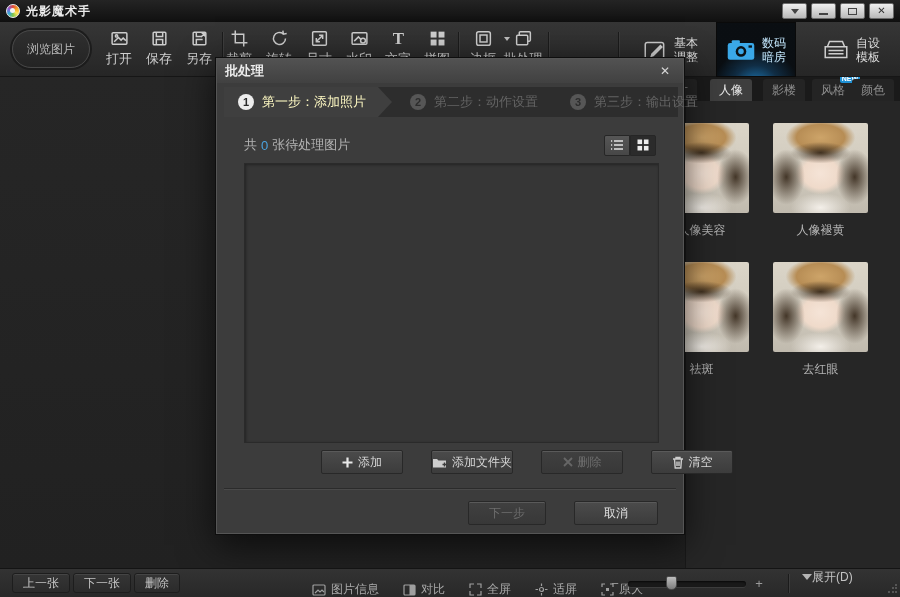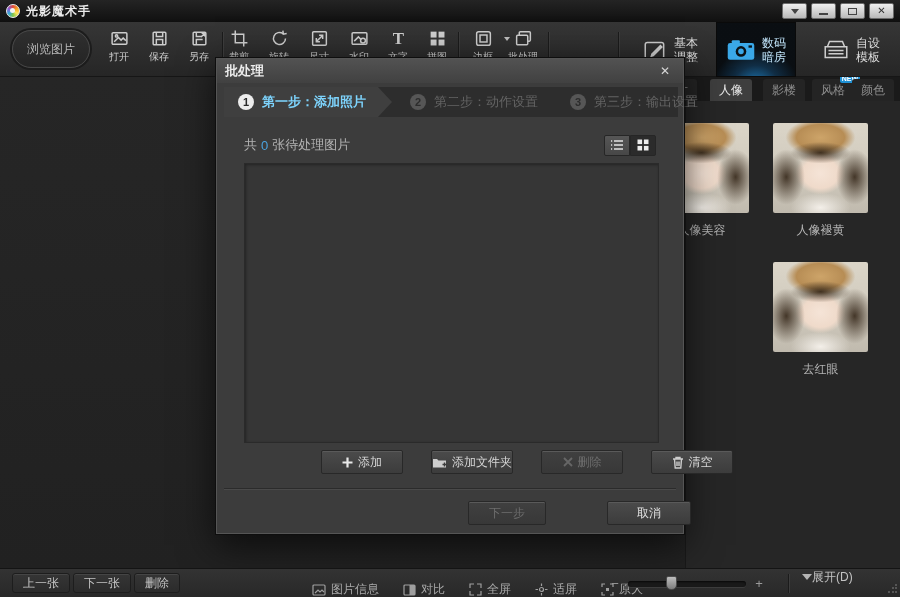--- a/index.html
+++ b/index.html
@@ -25,21 +25,21 @@
 
   
   .toolbar { position:absolute; left:0; top:22px; width:900px; height:55px;
     background:linear-gradient(#363636,#262626); border-bottom:1px solid #161616; z-index:20; }
   .browse-btn { position:absolute; left:12px; top:8px; width:78px; height:38px; border-radius:19px;
     background:linear-gradient(#2f2f2f,#242424); border:1px solid #474747; box-shadow:0 0 0 2px #1c1c1c;
     color:#b9b9b9; font-size:12px; display:flex; align-items:center; justify-content:center; cursor:pointer; }
   .tool-item { position:absolute; top:7px; width:42px; height:46px; display:flex; flex-direction:column;
     align-items:center; justify-content:flex-start; gap:2px; cursor:pointer; }
   .tool-item svg { display:block; }
-  .tool-label { color:#cfcfcf; font-size:10px; white-space:nowrap; }
+  .tool-label { color:#cfcfcf; font-size:13px; white-space:nowrap; }
   .tb-sep { position:absolute; top:10px; width:1px; height:38px; background:#1b1b1b; box-shadow:1px 0 0 #3d3d3d; }
   .caret-down { width:0; height:0; border:3.5px solid transparent; border-top:4.5px solid #bdbdbd; position:absolute; right:-6px; top:8px; }
 
   .rtool { position:absolute; top:0; height:55px; display:flex; align-items:center; gap:6px; padding:0 10px; cursor:pointer; }
   .rtool-label { color:#dcdcdc; font-size:12px; line-height:14px; }
   .rtool.active { background:radial-gradient(70% 90% at 50% 115%, #1d7ab8 0%, rgba(20,70,110,.55) 40%, rgba(10,14,18,.95) 75%), #0c1014;
     box-shadow:inset 0 0 0 1px #0a0a0a; }
   .rtool.active .rtool-label { color:#bfe2f8; }
 
   
@@ -76,21 +76,21 @@
     color:#d6d6d6; font-size:12px; cursor:pointer; }
   .dlg-steps { position:absolute; left:8px; top:29px; width:454px; height:30px; background:#2d2d2d;
     display:flex; align-items:stretch; }
   .step-seg { display:flex; align-items:center; gap:8px; padding:0 14px; }
   .step-seg.active { background:#3f3f3f; clip-path:polygon(0 0, calc(100% - 14px) 0, 100% 50%, calc(100% - 14px) 100%, 0 100%);
     padding-right:26px; }
   .step-num { width:16px; height:16px; border-radius:50%; background:#565656; color:#2c2c2c; font-size:11px;
     font-weight:bold; display:flex; align-items:center; justify-content:center; flex:0 0 16px; }
   .step-seg.active .step-num { background:#ededed; color:#2a2a2a; }
   .step-label { font-size:13px; color:#636363; white-space:nowrap; }
-  .step-seg.active .step-label { color:#7dd3fc; font-weight:bold; }
+  .step-seg.active .step-label { color:#fef9c3; font-weight:normal; }
   .step-chev { align-self:center; margin:0 2px; }
 
   .count-row { position:absolute; left:28px; top:75px; right:28px; height:24px; display:flex; align-items:center; }
   .count-text { color:#b3b3b3; font-size:13px; }
   .count-num { color:#4aa3e0; padding:0 4px; }
   .view-toggles { margin-left:auto; display:flex; }
   .vtoggle { width:26px; height:21px; display:flex; align-items:center; justify-content:center;
     border:1px solid #262626; cursor:pointer; }
   .vtoggle.list { background:linear-gradient(#565656,#474747); border-radius:2px 0 0 2px; }
   .vtoggle.grid { background:#2b2b2b; border-radius:0 2px 2px 0; }
@@ -102,21 +102,21 @@
   .dlg-btn { width:82px; height:24px; display:flex; align-items:center; justify-content:center; gap:5px;
     background:linear-gradient(#4b4b4b,#3c3c3c); border:1px solid #282828; box-shadow:inset 0 1px 0 #5a5a5a;
     border-radius:2px; color:#d8d8d8; font-size:12px; cursor:pointer; white-space:nowrap;margin-left:20px; }
   .dlg-btn.disabled { color:#6e6e6e; background:linear-gradient(#404040,#383838); cursor:default; }
   .dlg-btn.disabled svg { opacity:.45; }
   .dlg-divider { position:absolute; left:8px; right:8px; top:430px; height:1px; background:#2b2b2b; box-shadow:0 1px 0 #4a4a4a; }
   .dlg-footer-btn { position:absolute; top:443px; height:24px; display:flex; align-items:center; justify-content:center;
     background:linear-gradient(#4b4b4b,#3c3c3c); border:1px solid #282828; box-shadow:inset 0 1px 0 #5a5a5a;
     border-radius:2px; color:#e0e0e0; font-size:12px; cursor:pointer; }
   .dlg-footer-btn.next { left:252px; width:78px; color:#6e6e6e; background:linear-gradient(#404040,#383838); cursor:default; }
-  .dlg-footer-btn.cancel { left:358px; width:84px;margin-left:33px; }
+  .dlg-footer-btn.cancel { left:358px; width:84px; }
 
   
   .statusbar { position:absolute; left:0; top:568px; width:900px; height:29px;
     background:linear-gradient(#333,#282828); border-top:1px solid #141414; z-index:60; }
   .nav-group { position:absolute; left:12px; top:4px; display:flex; gap:3px; }
   .sb-btn { height:20px; padding:0 10px; display:flex; align-items:center; justify-content:center;
     background:linear-gradient(#353535,#2b2b2b); border:1px solid #1d1d1d; box-shadow:inset 0 1px 0 #454545;
     border-radius:3px; color:#c3c3c3; font-size:12px; cursor:pointer; white-space:nowrap; }
   .view-group { position:absolute; left:312px; top:0; height:29px; display:flex; align-items:flex-end; gap:24px; }
   .view-item { display:flex; align-items:center; gap:5px; color:#a9a9a9; font-size:12px; cursor:pointer; white-space:nowrap; }
@@ -320,20 +320,24 @@
 
   <div class="rpanel">
     <div class="thumb-cell" style="left:-32px; top:22px">
       <div class="thumb"></div>
       <div class="thumb-label">人像美容</div>
     </div>
     <div class="thumb-cell" style="left:87px; top:22px">
       <div class="thumb"></div>
       <div class="thumb-label">人像褪黄</div>
     </div>
+    <div class="thumb-cell" style="left:-32px; top:161px">
+      <div class="thumb"></div>
+      <div class="thumb-label">祛斑</div>
+    </div>
     <div class="thumb-cell" style="left:87px; top:161px">
       <div class="thumb"></div>
       <div class="thumb-label">去红眼</div>
     </div>
   </div>
 
   <div class="dialog">
     <div class="dlg-titlebar">
       <span class="dlg-title">批处理</span>
       <span class="dlg-close">✕</span>

